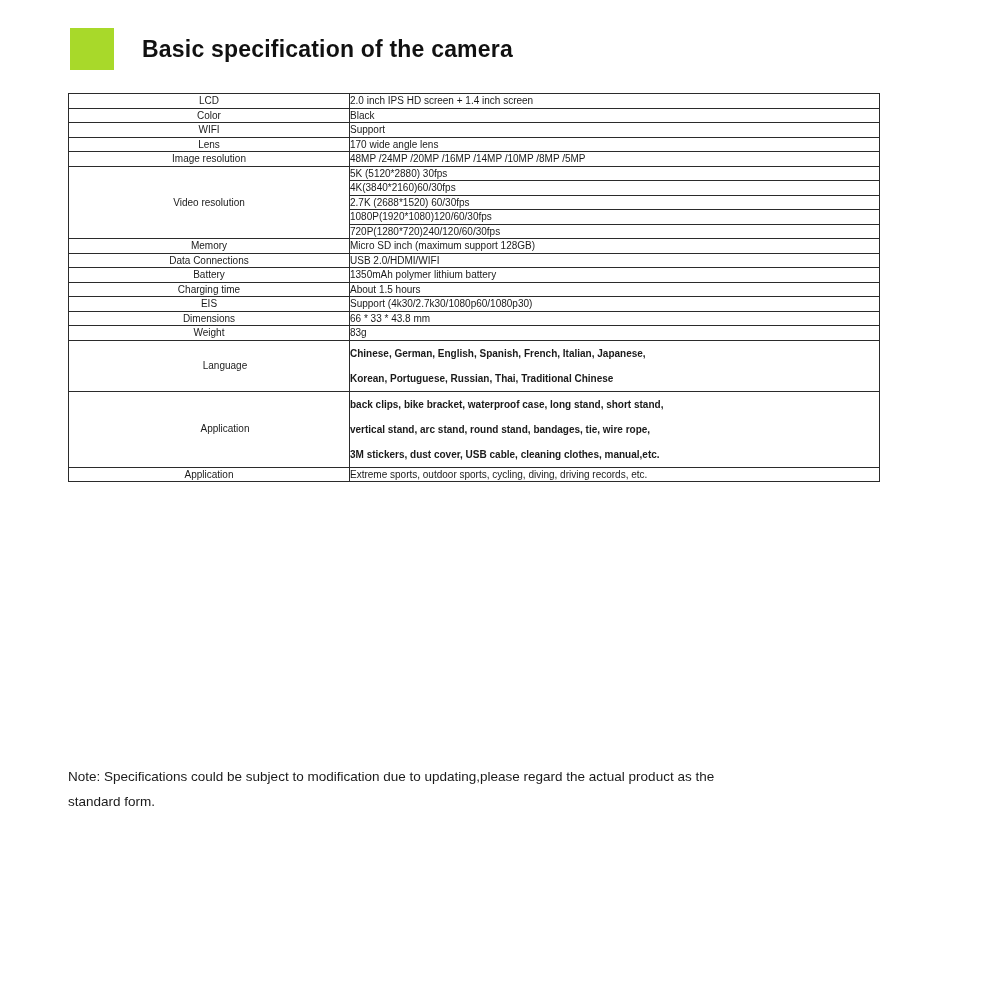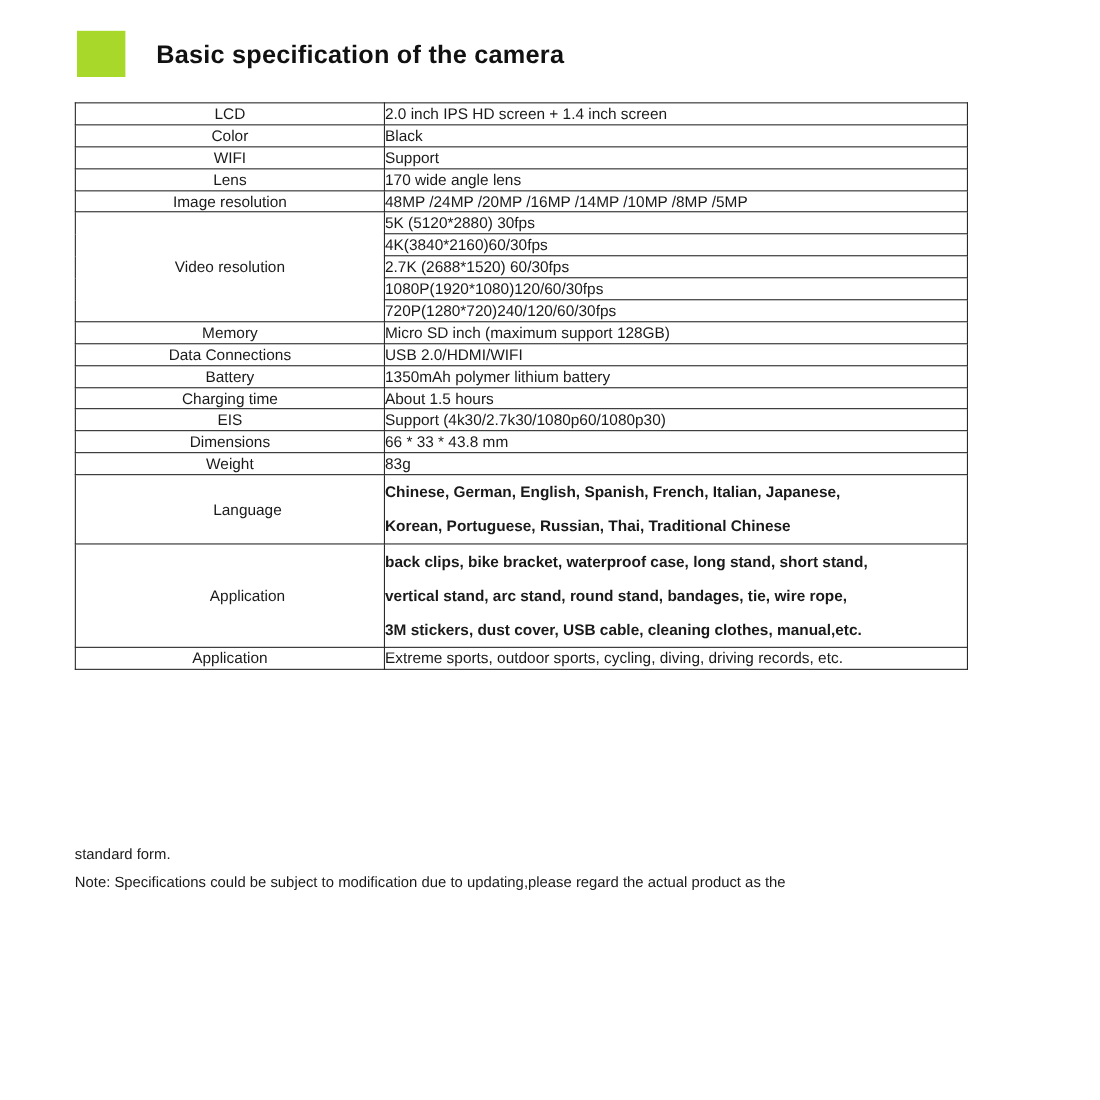--- a/index.html
+++ b/index.html
@@ -43,21 +43,21 @@
     white-space: nowrap;
   }
   
   .spec-table {
     position: absolute;
     left: 68px;
     top: 93px;
     width: 812px;
     border-collapse: collapse;
     table-layout: fixed;
-    font-size: 14px;
+    font-size: 10px;
     color: #1a1a1a;
   }
   .spec-table td {
     border: 1px solid #2b2b2b;
     padding: 0;
     vertical-align: middle;
   }
   .label-cell {
     width: 280px;
     text-align: center;
@@ -199,17 +199,17 @@
       </tr>
 
       <tr>
         <td class="label-cell">Application</td>
         <td class="value-cell">Extreme sports, outdoor sports, cycling, diving, driving records, etc.</td>
       </tr>
     </tbody>
   </table>
 
   <div class="note">
+    <div>Note: Specifications could be subject to modification due to updating,please regard the actual product as the</div>
     <div>standard form.</div>
-    <div>Note: Specifications could be subject to modification due to updating,please regard the actual product as the</div>
   </div>
 
 </div>
 
 </body></html>

